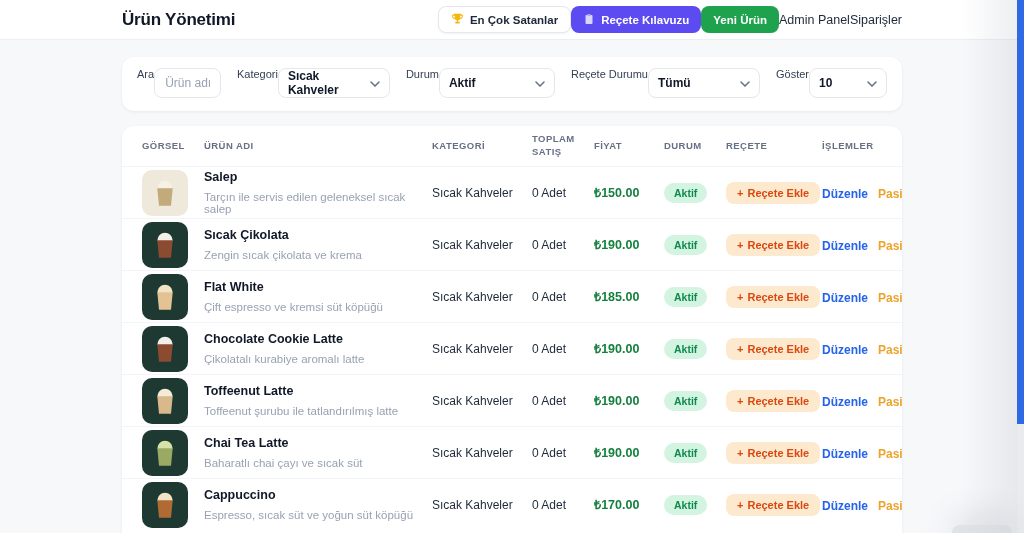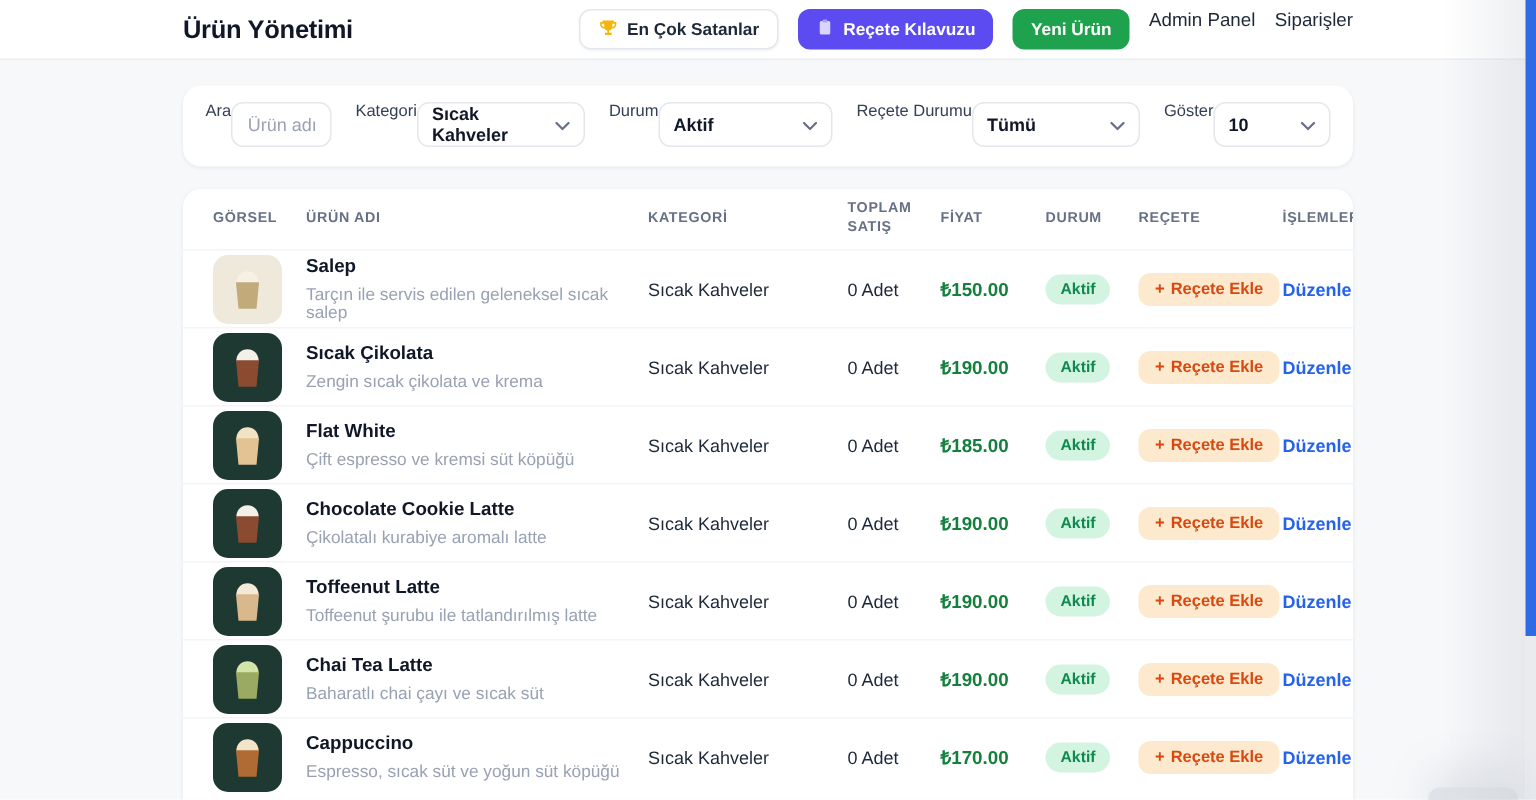--- a/index.html
+++ b/index.html
@@ -9,21 +9,21 @@
     font-family: "Liberation Sans", sans-serif;
     position: relative;
   }
   
   .topbar { background: #fff; height: 40px; border-bottom: 1px solid #eceef1; }
   .topbar-inner {
     width: 780px; margin: 0 auto; height: 100%;
     display: flex; align-items: center; justify-content: space-between;
   }
   .page-title { font-size: 17px; font-weight: 700; color: #101828; letter-spacing: -0.2px; }
-  .topbar-right { display: flex; align-items: flex-start; gap: 13px; }
+  .topbar-right { display: flex; align-items: center; }
   .btn {
     display: inline-flex; align-items: center; gap: 6px; height: 27px;
     padding: 0 12px; border-radius: 8px; font-size: 11.5px; font-weight: 700;
     border: none; cursor: pointer; font-family: inherit; white-space: nowrap;
   }
   .btn-outline { background: #fff; border: 1px solid #e4e7ec; color: #1d2939; box-shadow: 0 1px 2px rgba(16,24,40,.05); }
   .btn-purple { background: #5b4bf0; color: #fff; }
   .btn-green { background: #1fa24e; color: #fff; }
   .toplink { font-size: 12.5px; color: #1d2939; cursor: pointer; white-space: nowrap; }
   
@@ -55,21 +55,21 @@
     margin-top: 15px; background: #fff; border-radius: 12px;
     box-shadow: 0 1px 3px rgba(16,24,40,.07); overflow: hidden; height: 440px;
   }
   .thead { display: flex; align-items: center; height: 40px; min-width: 830px; padding-left: 20px; }
   .th { font-size: 9.5px; font-weight: 700; color: #667085; letter-spacing: .45px; line-height: 1.35; padding-right: 6px; }
   .trow {
     display: flex; align-items: center; height: 52px; min-width: 830px;
     padding-left: 20px; border-top: 1px solid #f2f4f7;
   }
   .c0 { width: 62px; flex: none; } .c1 { width: 228px; flex: none; }
-  .c2 { width: 100px; flex: none; } .c3 { width: 62px; flex: none; margin-left: 33px; }
+  .c2 { width: 100px; flex: none; } .c3 { width: 62px; flex: none; }
   .c4 { width: 70px; flex: none; } .c5 { width: 62px; flex: none; }
   .c6 { width: 96px; flex: none; } .c7 { width: 130px; flex: none; white-space: nowrap; }
   .tile { width: 46px; height: 46px; border-radius: 10px; display: block; }
   .pname { font-size: 12.5px; font-weight: 700; color: #101828; }
   .pdesc { font-size: 11.5px; color: #98a2b3; margin-top: 7px; }
   .cell-cat, .cell-sales { font-size: 12px; color: #1d2939; font-weight: 500; }
   .cell-price { font-size: 12.5px; font-weight: 700; color: #15803d; }
   .badge {
     display: inline-block; background: #d4f4e2; color: #0f8a4f;
     font-size: 10.5px; font-weight: 600; padding: 4px 10px; border-radius: 999px;

